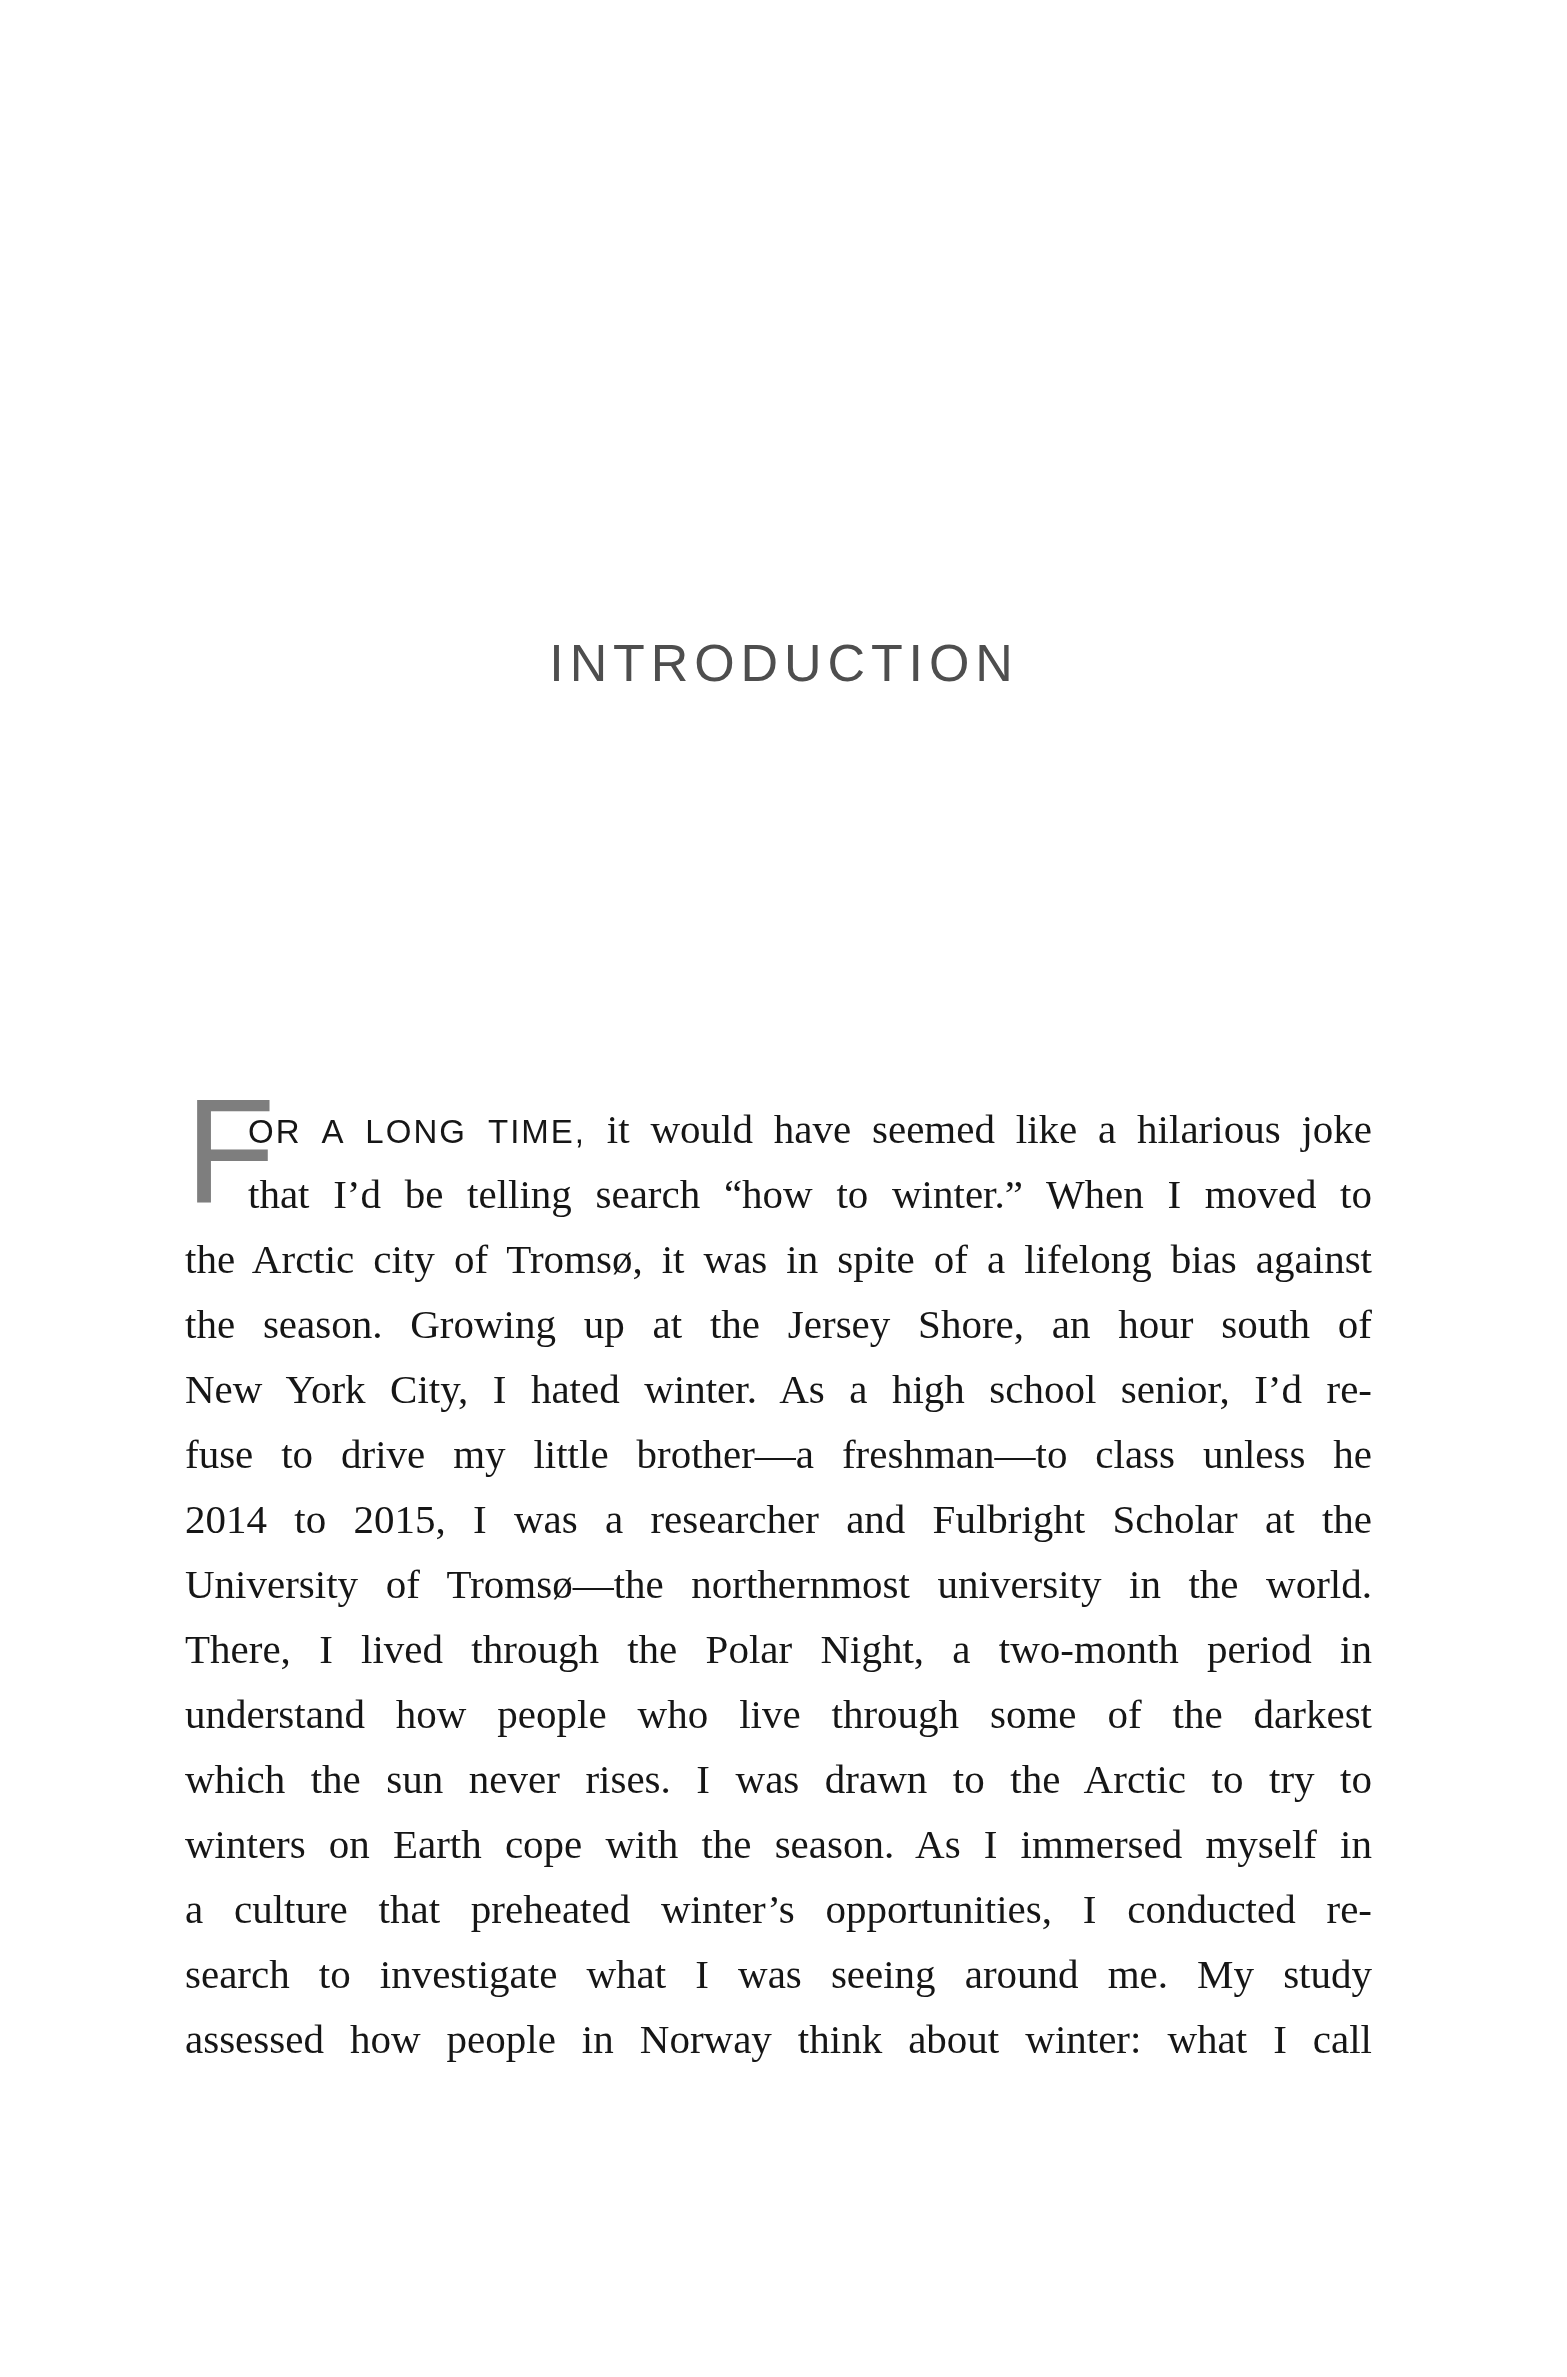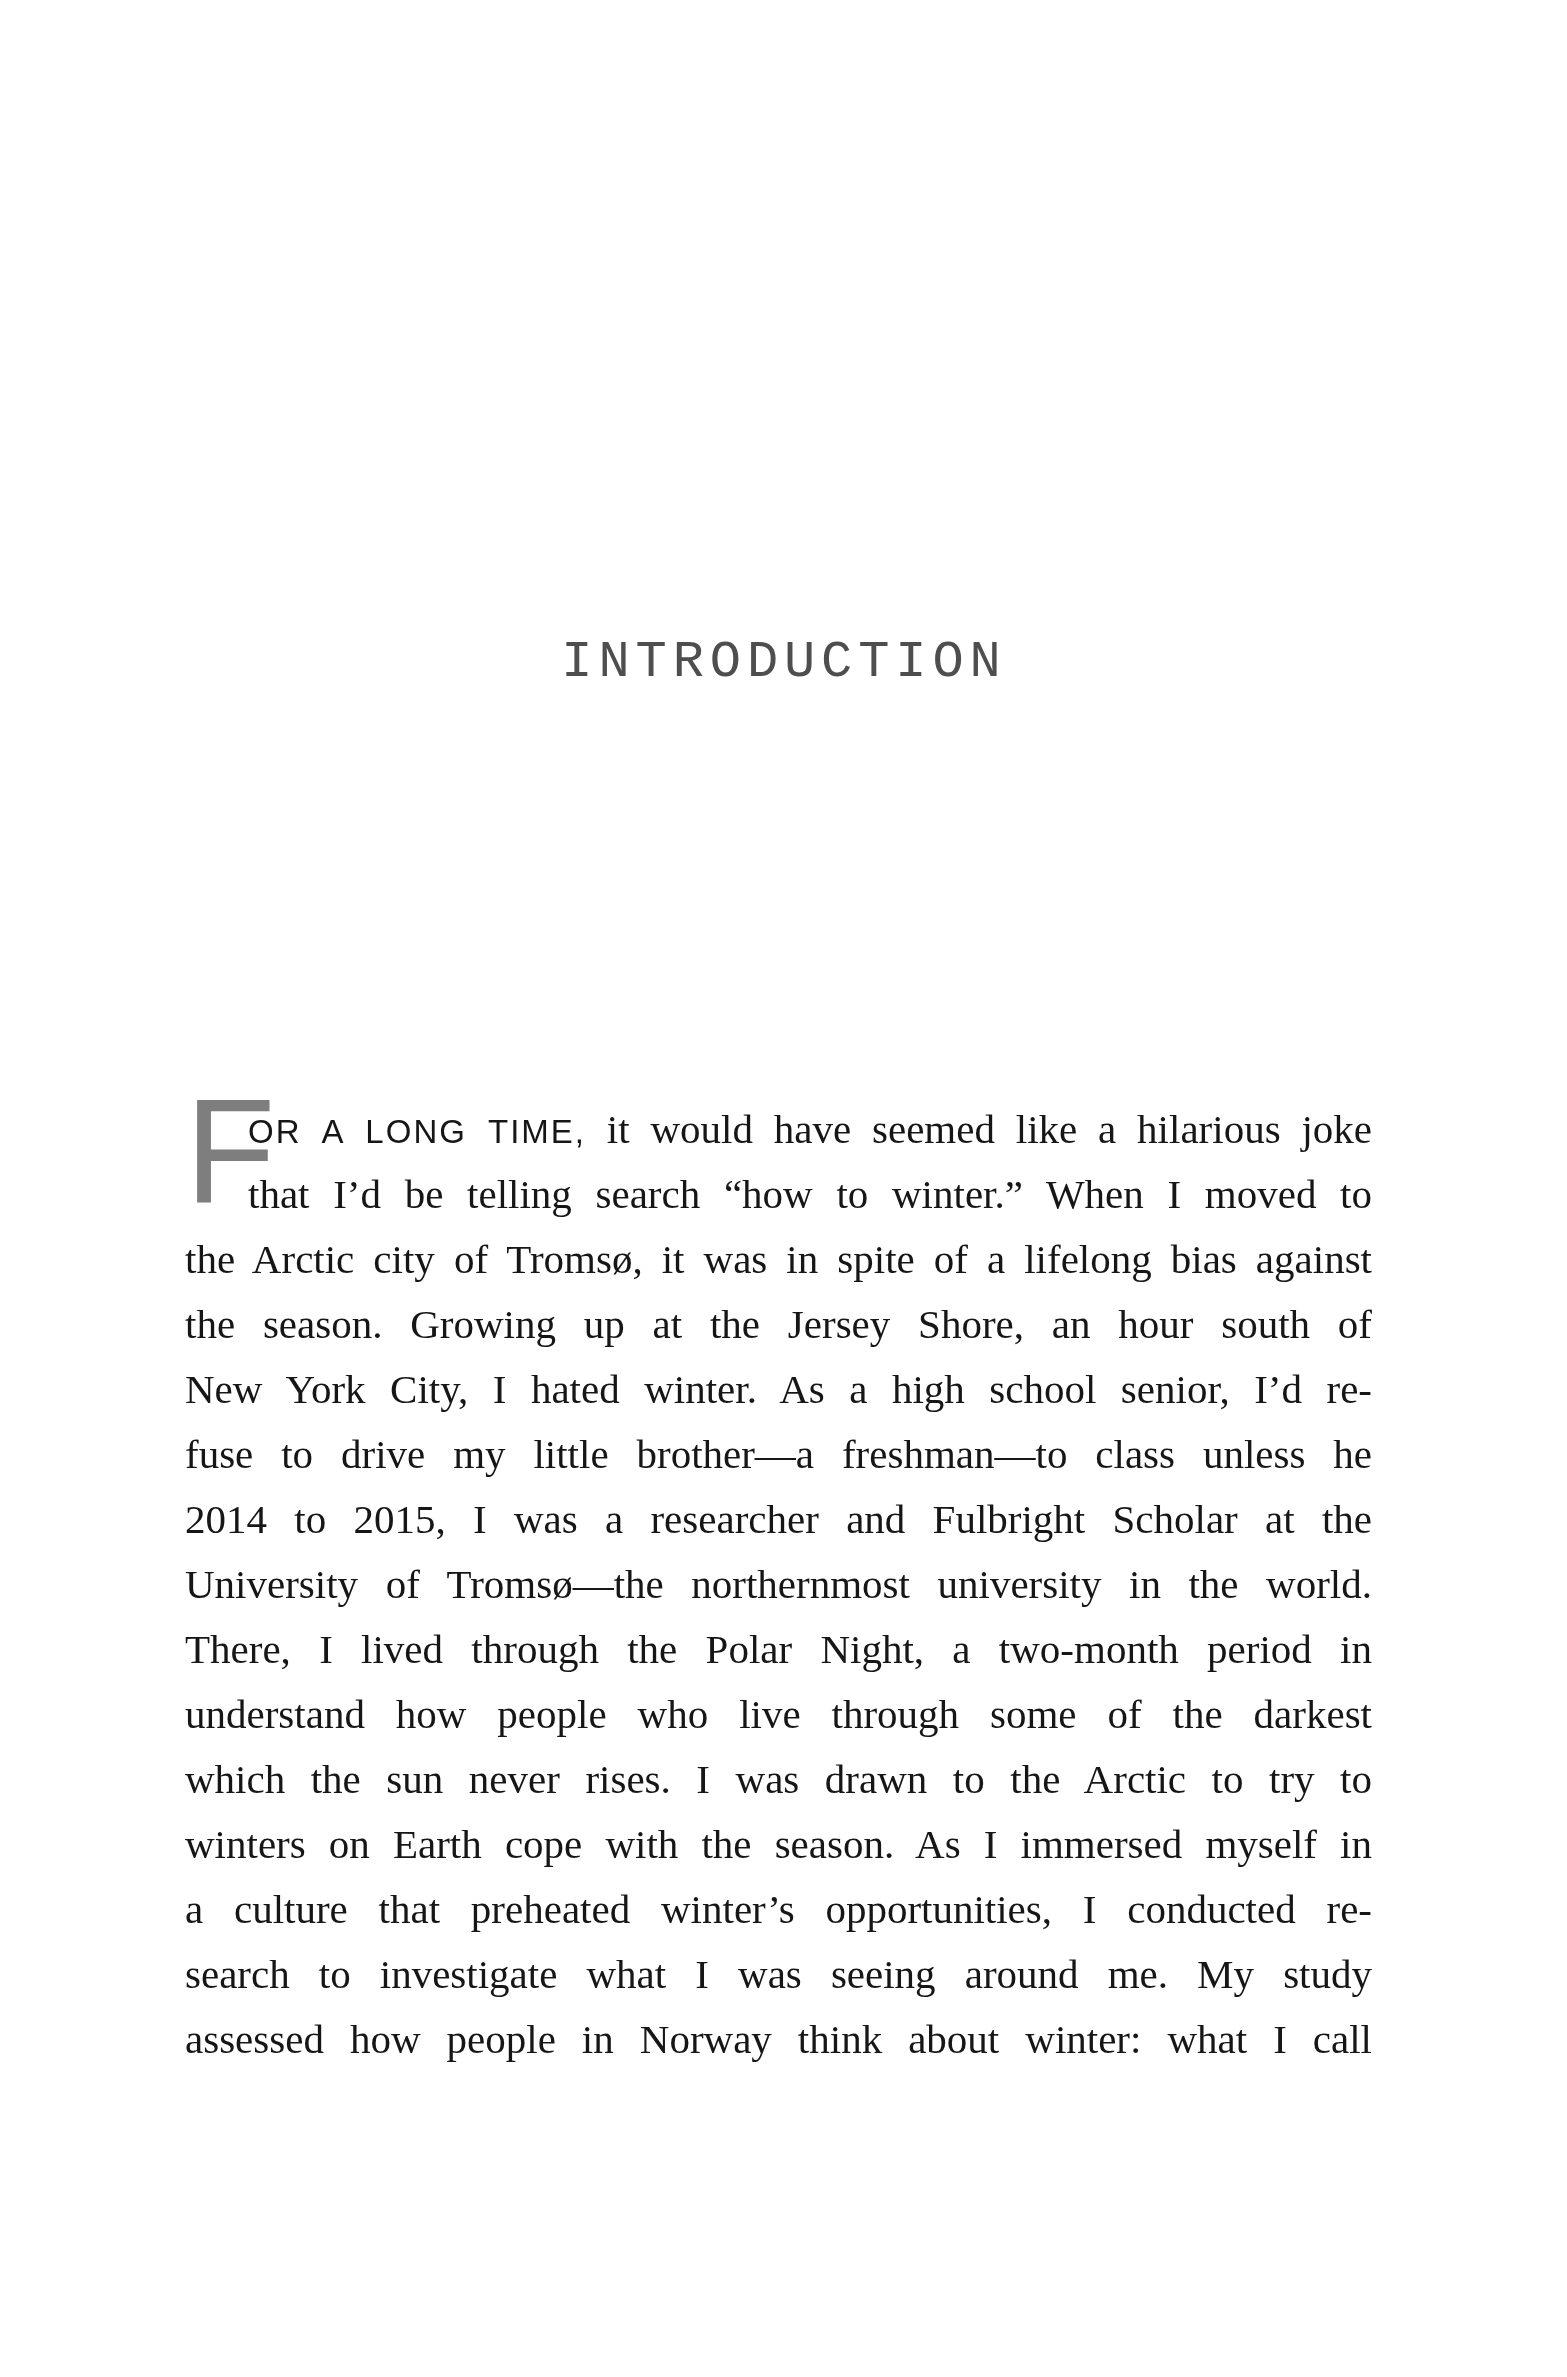--- a/index.html
+++ b/index.html
@@ -14,21 +14,21 @@
     width:1568px;height:2377px;
     background:var(--paper);
     overflow:hidden;
     font-family:"Liberation Serif", serif;
     color:var(--body);
   }
   .chapter-title{
     position:absolute;
     top:637px;left:0;width:100%;
     text-align:center;
-    font-family:Liberation Mono, monospace;
+    font-family:Liberation Sans, sans-serif;
     font-size:52px;line-height:1;
     letter-spacing:5.9px;
     color:var(--title);
   }
   .textblock{
     position:absolute;
     left:185px;top:1097px;width:1187px;
     font-size:41px;
   }
   .line{

